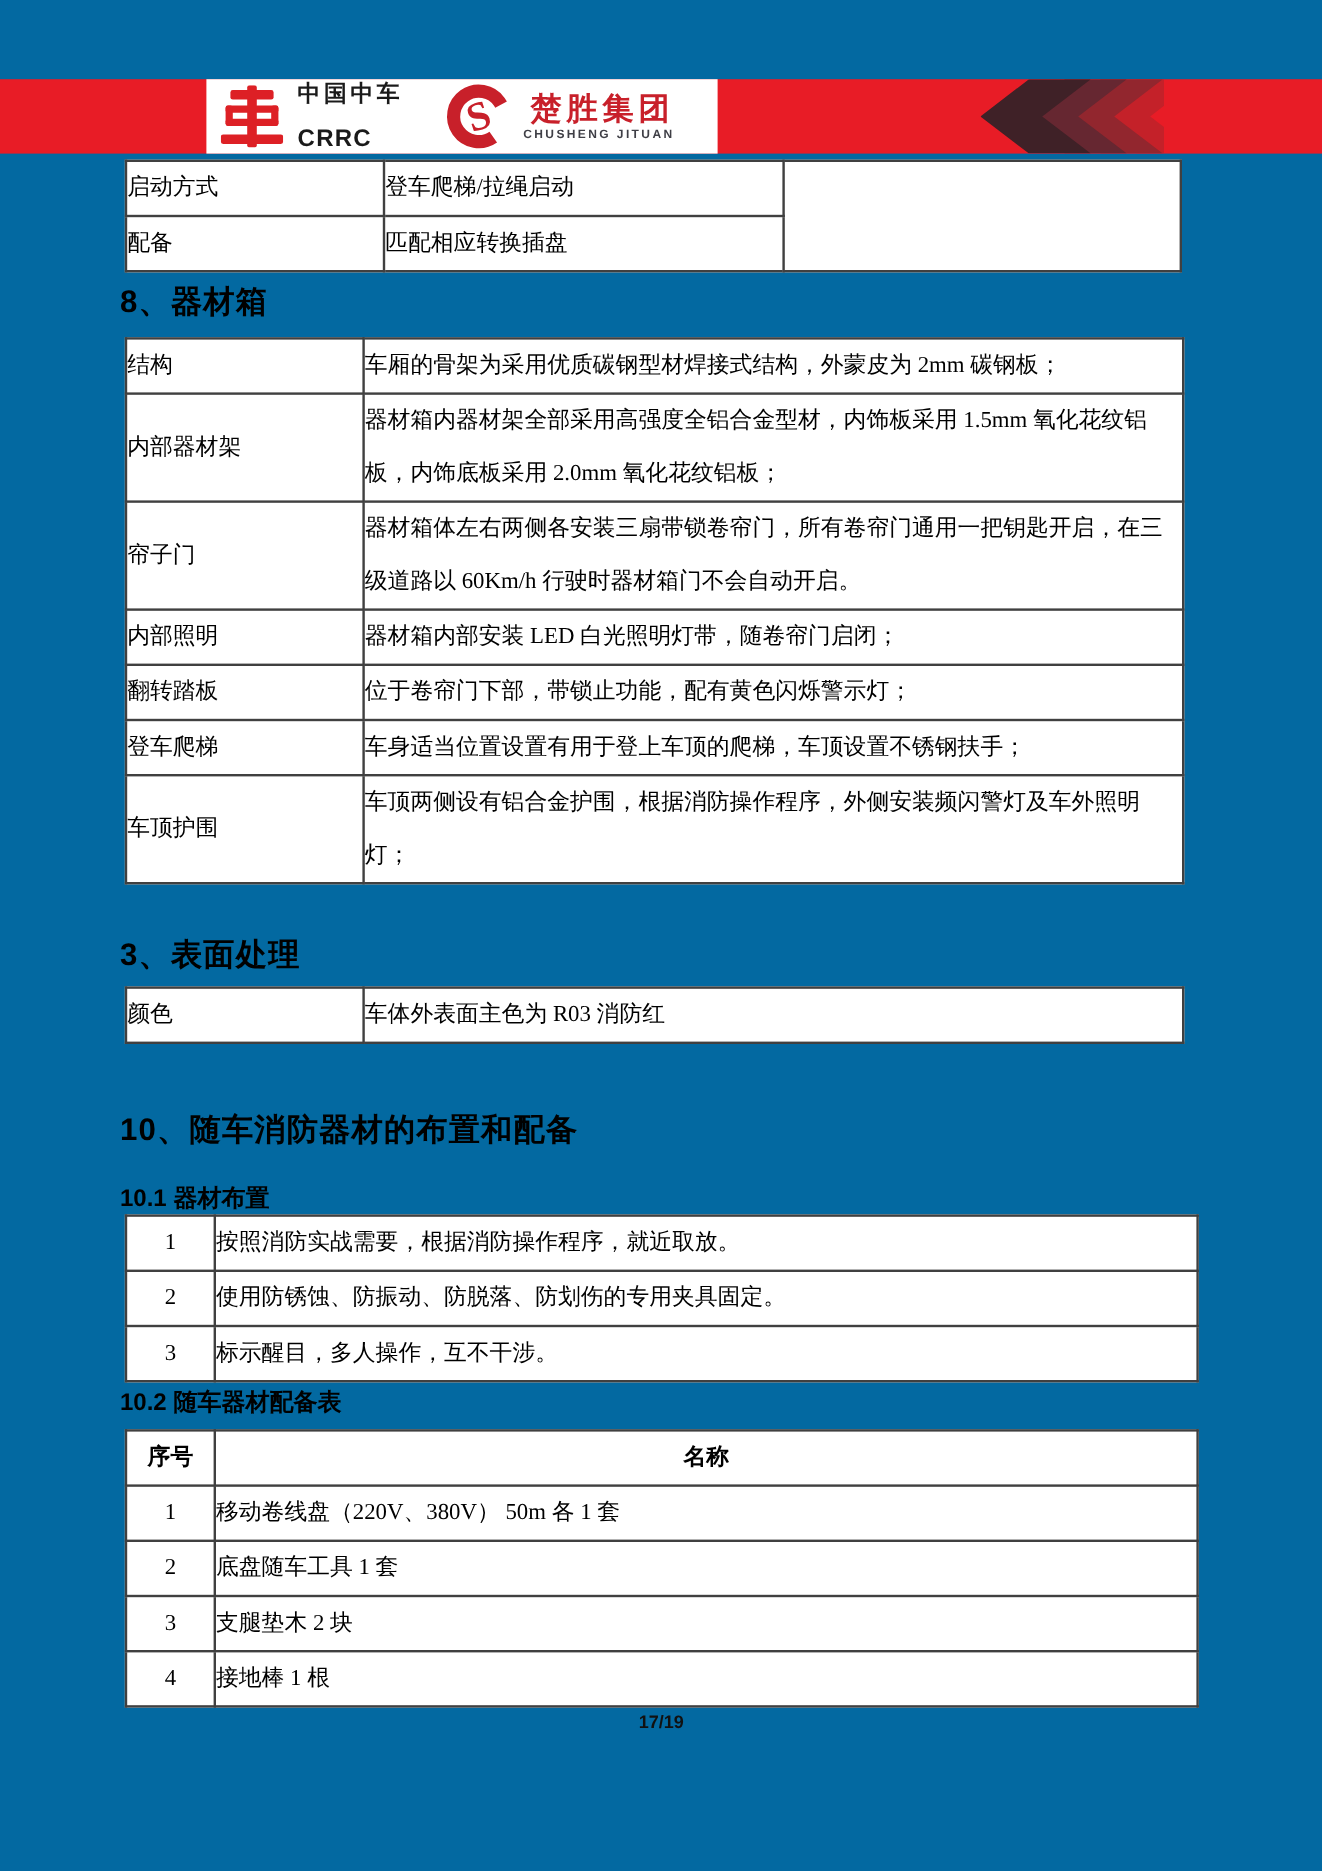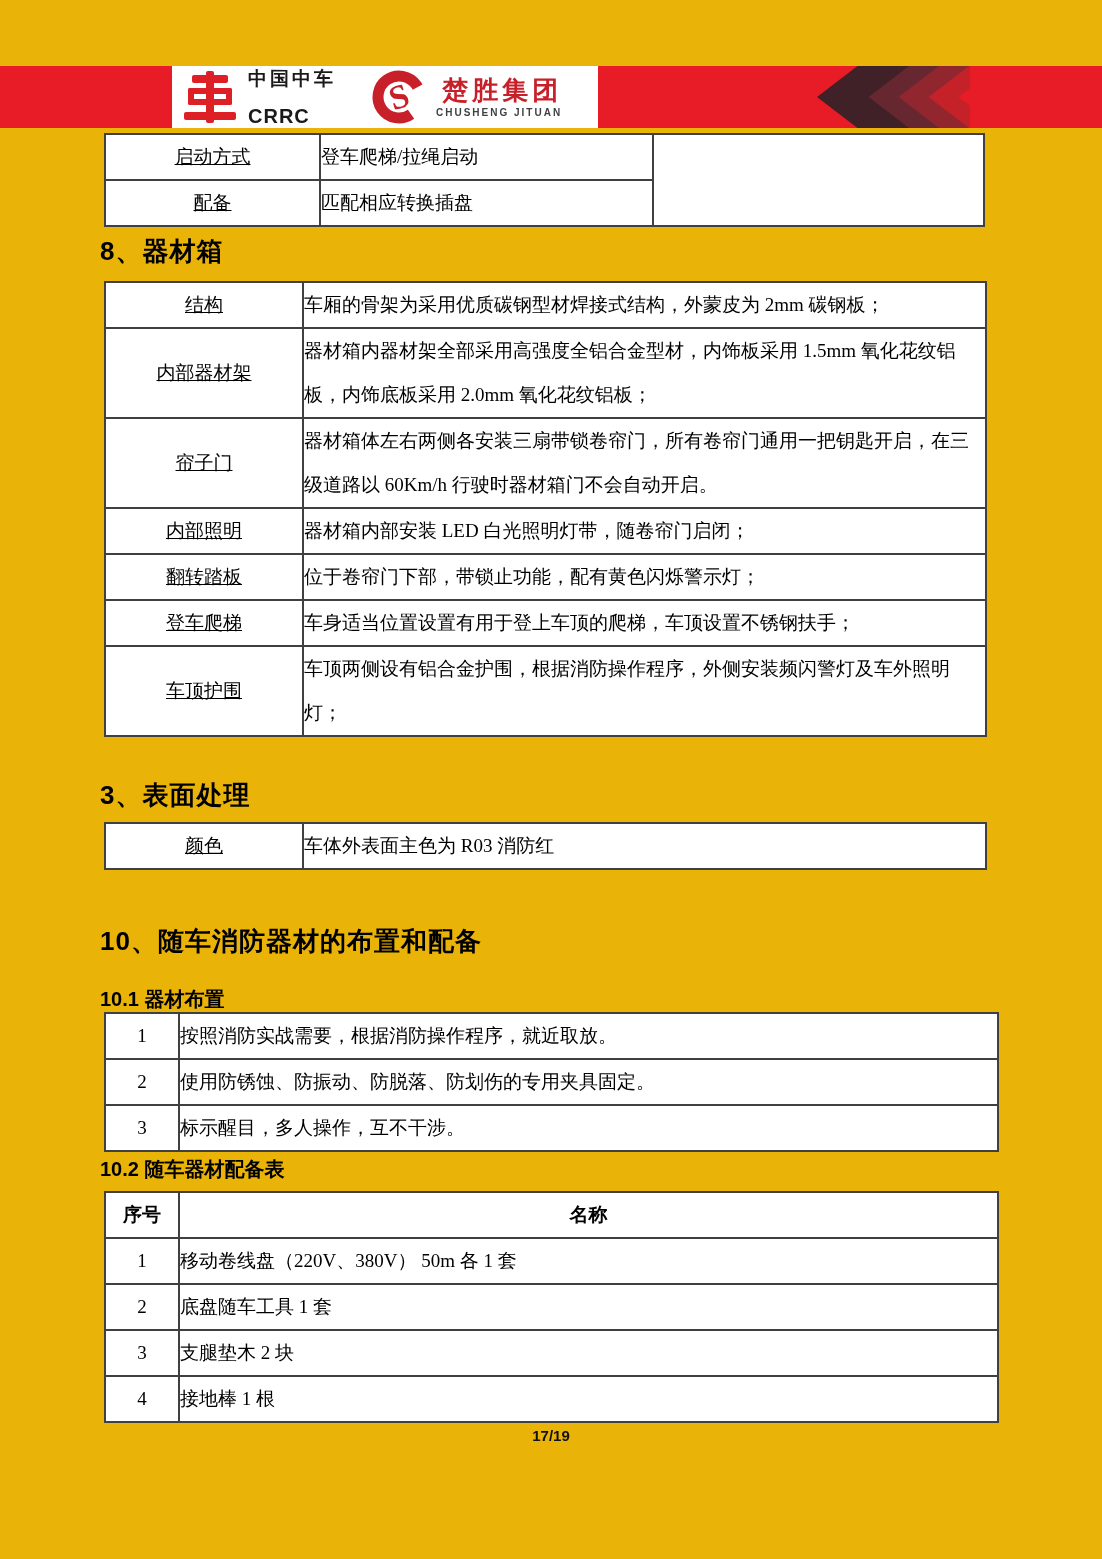--- a/index.html
+++ b/index.html
@@ -1,19 +1,19 @@
 <!DOCTYPE html>
 <html><head>
 <meta charset="utf-8">
 <style>
   html,body{margin:0;padding:0;background:#ffffff;}
   .page{
     position:relative;
     width:1102px;height:1559px;
-    background:#eab308;
+    background:#0369a1;
     font-family:"Liberation Serif","DejaVu Serif",serif;
     color:#000;
     overflow:hidden;
   }
 
   
   .red-bar{
     position:absolute;left:0;top:66px;width:1102px;height:62px;
     background:#e81c26;
   }
@@ -50,21 +50,21 @@
     background:#fff;
   }
   table.doc td{
     border:2px solid #404040;
     font-size:19px;
     line-height:44px;
     vertical-align:middle;
     overflow:hidden;
     padding:0;
   }
-  td.lbl{text-align:center;text-decoration:underline;}
+  td.lbl{text-align:left;}
   td.val{text-align:left;padding:0 10px 0 12px;}
   td.num{text-align:center;}
   td.hdr{text-align:center;font-weight:bold;}
   .two-line{line-height:45px;}
 
   
   .h-main{
     position:absolute;left:100px;
     font-family:"Liberation Sans","DejaVu Sans",sans-serif;
     font-size:26px;font-weight:bold;color:#000;line-height:1.1;

